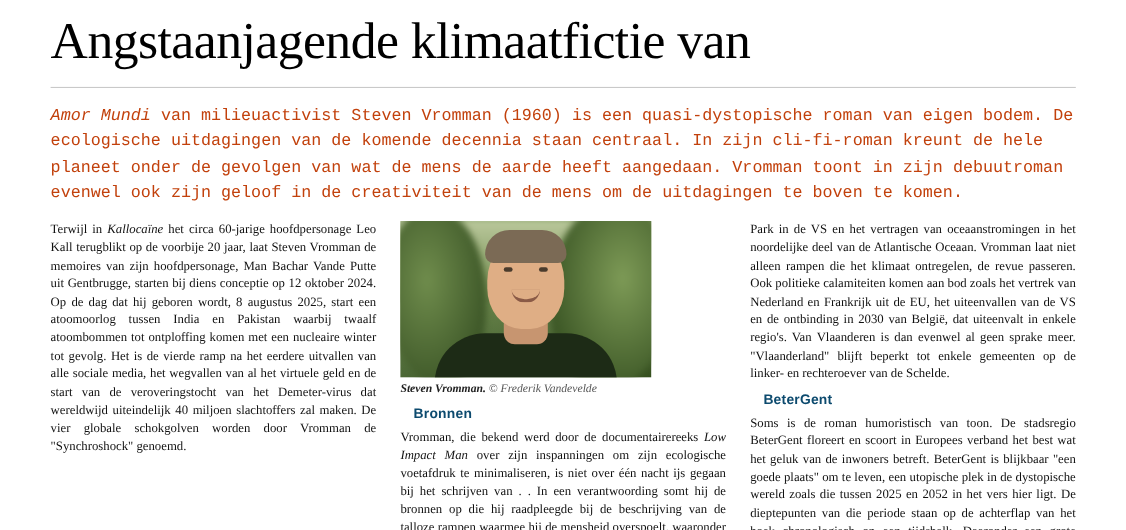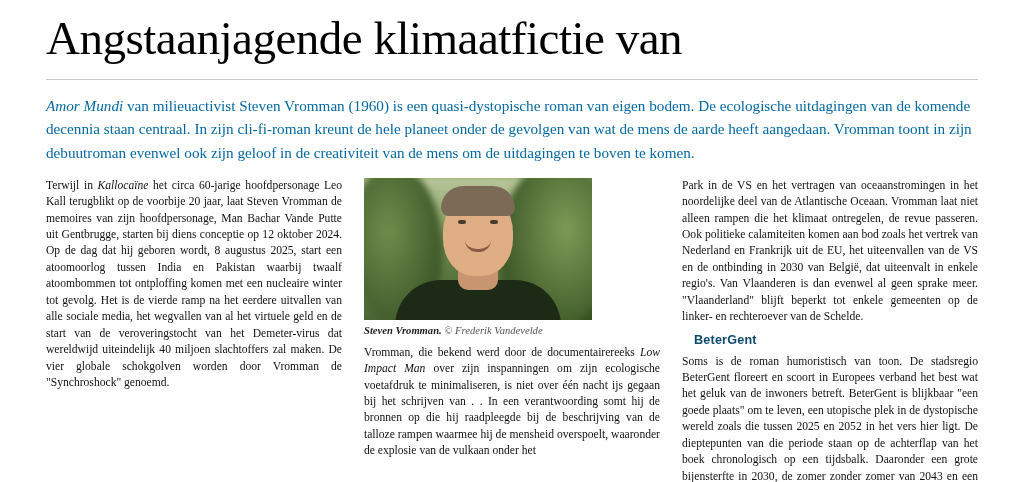--- a/index.html
+++ b/index.html
@@ -32,24 +32,24 @@
     padding: 14px 46px 0 46px;
     white-space: nowrap;
   }
   .rule {
     height: 1px;
     background: #c9c9c9;
     margin: 16px 46px 0 46px;
   }
   .standfirst {
     padding: 14px 46px 0 46px;
-    font-family: Liberation Serif, serif;
+    font-family: Liberation Mono, monospace;
     font-size: 15.2px;
     line-height: 1.52;
-    color: #0369a1;
+    color: #c2410c;
   }
   .standfirst em {
     font-style: italic;
   }
   .columns {
     display: flex;
     gap: 22px;
     padding: 14px 46px 0 46px;
     box-sizing: border-box;
   }
@@ -207,20 +207,21 @@
           <div class="hair"></div>
           <div class="eye-l"></div>
           <div class="eye-r"></div>
           <div class="smile"></div>
         </div>
         <div class="caption">
           <span class="name">Steven Vromman.</span>
           <span class="credit">© Frederik Vandevelde</span>
         </div>
       </div>
+      <div class="subhead">Bronnen</div>
       <p>Vromman, die bekend werd door de documentairereeks <em>Low Impact Man</em> over zijn inspanningen om zijn ecologische voetafdruk te minimaliseren, is niet over één nacht ijs gegaan bij het schrijven van . . In een verantwoording somt hij de bronnen op die hij raadpleegde bij de beschrijving van de talloze rampen waarmee hij de mensheid overspoelt, waaronder de explosie van de vulkaan onder het </p>
     </div>
 
     <div class="col right">
       <p>Park in de VS en het vertragen van oceaanstromingen in het noordelijke deel van de Atlantische Oceaan. Vromman laat niet alleen rampen die het klimaat ontregelen, de revue passeren. Ook politieke calamiteiten komen aan bod zoals het vertrek van Nederland en Frankrijk uit de EU, het uiteenvallen van de VS en de ontbinding in 2030 van België, dat uiteenvalt in enkele regio's. Van Vlaanderen is dan evenwel al geen sprake meer. "Vlaanderland" blijft beperkt tot enkele gemeenten op de linker- en rechteroever van de Schelde.</p>
       <div class="subhead">BeterGent</div>
       <p>Soms is de roman humoristisch van toon. De stadsregio BeterGent floreert en scoort in Europees verband het best wat het geluk van de inwoners betreft. BeterGent is blijkbaar "een goede plaats" om te leven, een utopische plek in de dystopische wereld zoals die tussen 2025 en 2052 in het vers hier ligt. De dieptepunten van die periode staan op de achterflap van het boek chronologisch op een tijdsbalk. Daaronder een grote bijensterfte in 2030, de zomer zonder zomer van 2043 en een sprinkhanenplaag in West-Eu-</p>
     </div>
 
   </div>

